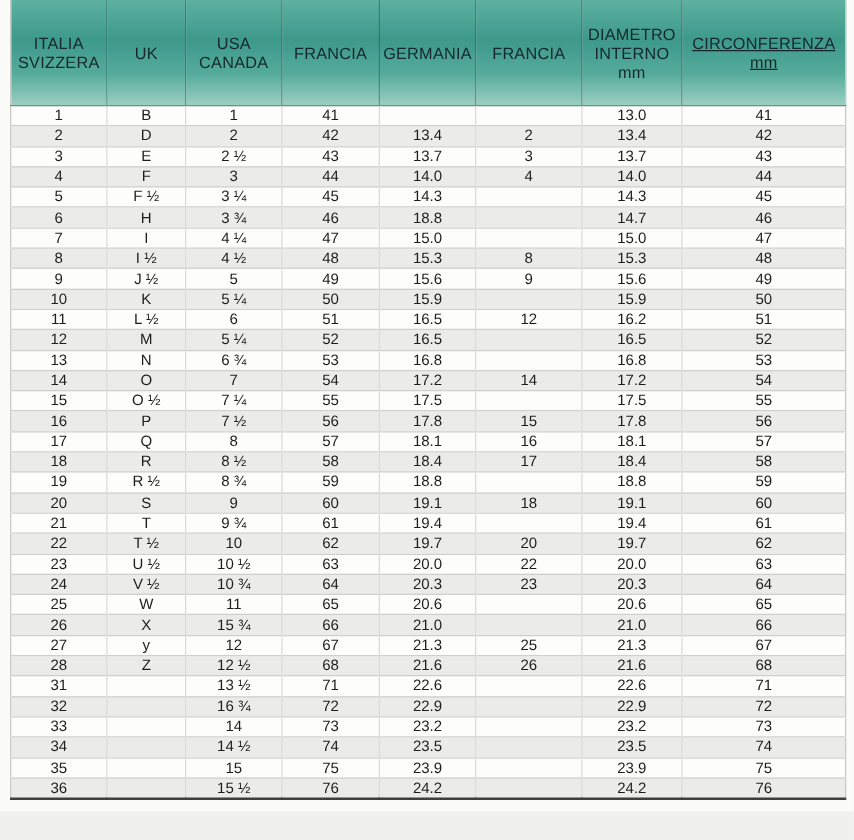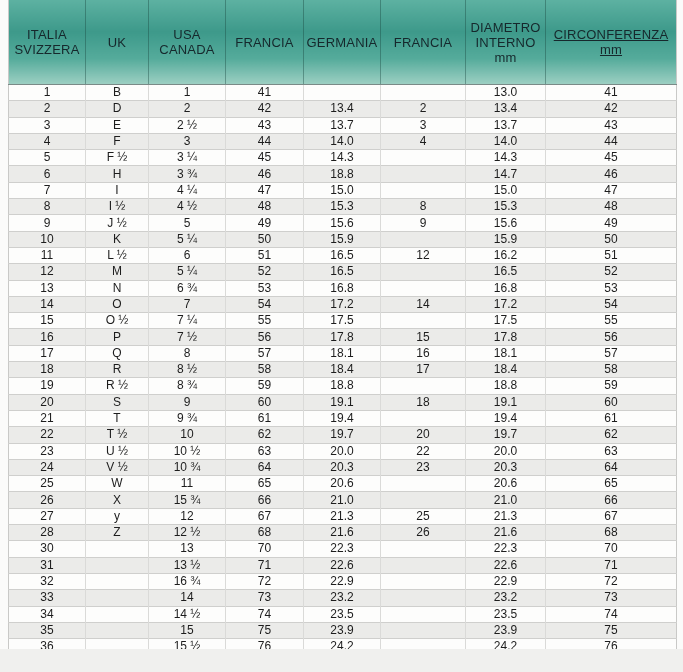--- a/index.html
+++ b/index.html
@@ -391,30 +391,20 @@
             <td>28</td>
             <td>Z</td>
             <td>12 ½</td>
             <td>68</td>
             <td>21.6</td>
             <td>26</td>
             <td>21.6</td>
             <td>68</td>
           </tr>
           <tr>
-            <td>30</td>
-            <td></td>
-            <td>13</td>
-            <td>70</td>
-            <td>22.3</td>
-            <td></td>
-            <td>22.3</td>
-            <td>70</td>
-          </tr>
-          <tr>
             <td>31</td>
             <td></td>
             <td>13 ½</td>
             <td>71</td>
             <td>22.6</td>
             <td></td>
             <td>22.6</td>
             <td>71</td>
           </tr>
           <tr>

